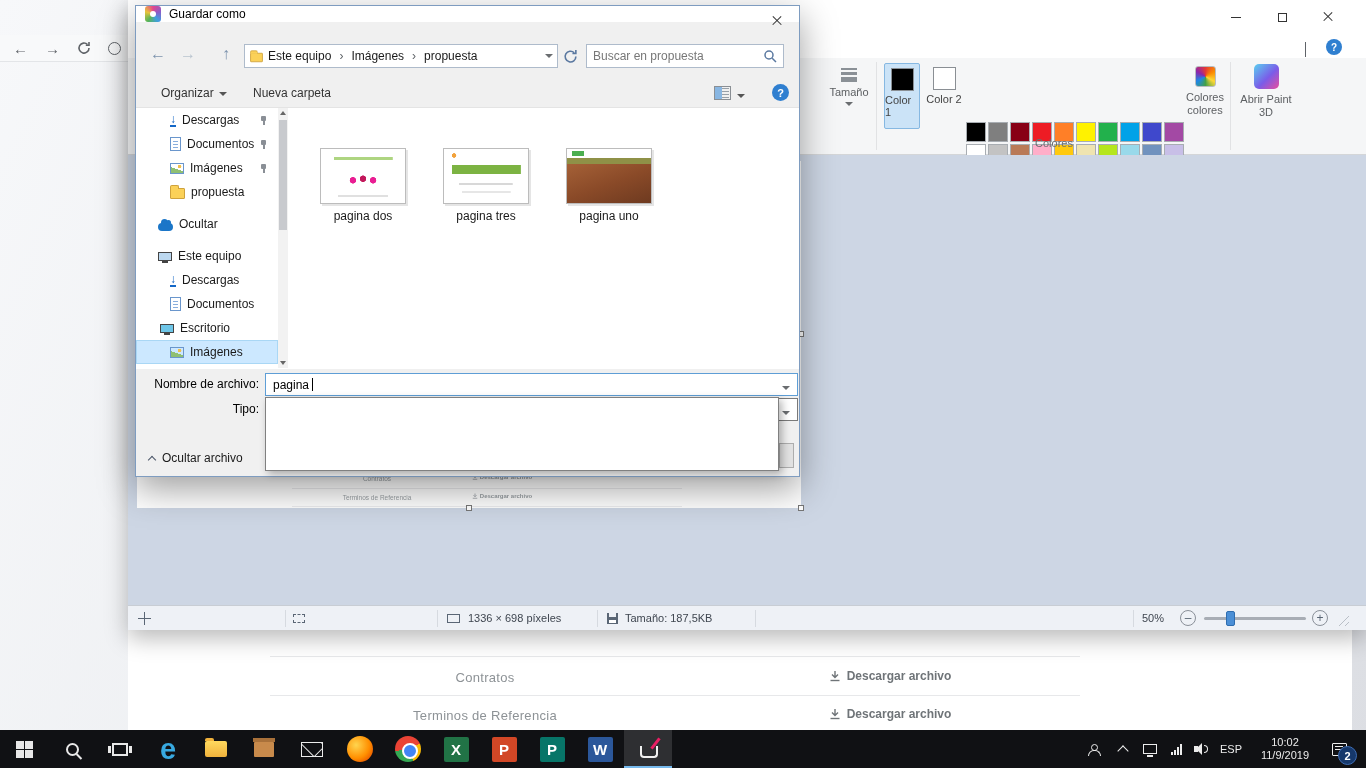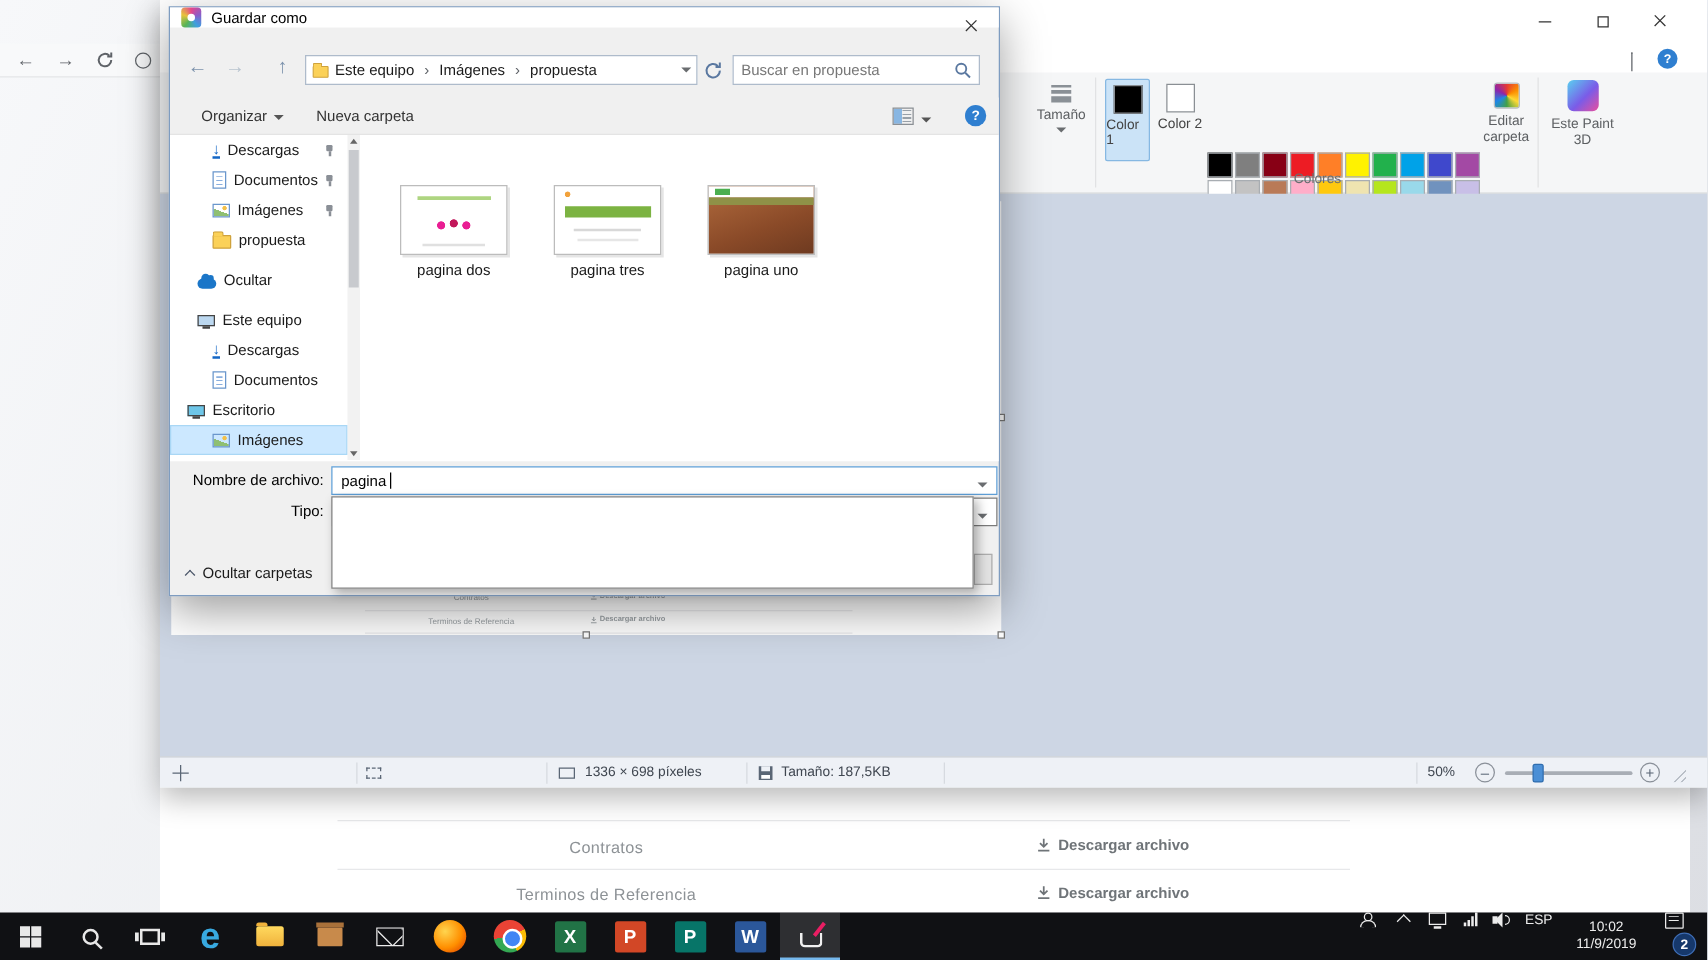--- a/index.html
+++ b/index.html
@@ -163,21 +163,21 @@
   .tb-chrome{width:26px;height:26px;border-radius:50%;background:conic-gradient(from -45deg,#ea4335 0 110deg,#fbbc05 110deg 200deg,#34a853 200deg 305deg,#ea4335 305deg 360deg);position:relative}
   .tb-chrome::after{content:"";position:absolute;left:7px;top:7px;width:12px;height:12px;background:#4285f4;border:2.5px solid #fff;border-radius:50%}
   .tb-office{width:25px;height:25px;border-radius:2px;display:flex;align-items:center;justify-content:center;color:#fff;font-weight:bold;font-size:15px}
   .tb-excel{background:#217346}.tb-excel::after{content:"X"}
   .tb-ppt{background:#d24726}.tb-ppt::after{content:"P"}
   .tb-pub{background:#077568}.tb-pub::after{content:"P"}
   .tb-word{background:#2b579a}.tb-word::after{content:"W"}
   .tb-paint{width:22px;height:22px;position:relative}
   .tb-paint::before{content:"";position:absolute;left:3px;bottom:1px;width:14px;height:10px;border:2px solid #f0f0f0;border-top:none;border-radius:0 0 4px 4px}
   .tb-paint::after{content:"";position:absolute;right:2px;top:0;width:3px;height:13px;background:#e91e63;transform:rotate(38deg)}
-  .tr-item{position:absolute;top:0;height:38px;display:flex;align-items:flex-start;justify-content:center;color:#ececec;font-size:11px}
+  .tr-item{position:absolute;top:0;height:38px;display:flex;align-items:center;justify-content:center;color:#ececec;font-size:11px}
   .tr-people{width:11px;height:11px;position:relative}
   .tr-people::before{content:"";position:absolute;left:3px;top:0;width:5px;height:5px;border:1.5px solid #ececec;border-radius:50%}
   .tr-people::after{content:"";position:absolute;left:0;bottom:-1px;width:11px;height:5px;border:1.5px solid #ececec;border-bottom:none;border-radius:6px 6px 0 0}
   .tr-caret{width:8px;height:8px;border-left:1.5px solid #ececec;border-top:1.5px solid #ececec;transform:rotate(45deg);margin-top:3px}
   .tr-net{width:14px;height:10px;border:1.5px solid #ececec;position:relative}
   .tr-net::after{content:"";position:absolute;left:3px;bottom:-4px;width:6px;height:2px;background:#ececec}
   .tr-sig{display:flex;align-items:flex-end;gap:1px}
   .tr-sig i{display:block;width:2px;background:#ececec}
   .tr-vol{position:relative;width:16px;height:12px}
   .tr-vol::before{content:"";position:absolute;left:0;top:3px;width:4px;height:6px;background:#ececec}
@@ -290,26 +290,26 @@
           <div class="swatch empty"></div>
           <div class="swatch empty"></div>
           <div class="swatch empty"></div>
           <div class="swatch empty"></div>
           <div class="swatch empty"></div>
           <div class="swatch empty"></div>
           <div class="swatch empty"></div>
         </div>
       <div class="rb-btn" style="left:1056px;top:4px;width:42px">
         <span class="editcol-ico"></span>
-        <span>Editar carpeta</span>
+        <span>Colores colores</span>
       </div>
       <div class="rb-sep" style="left:1102px"></div>
       <div class="rb-btn" style="left:1110px;top:4px;width:56px">
         <span class="p3d-ico"></span>
-        <span>Este Paint 3D</span>
+        <span>Abrir Paint 3D</span>
       </div>
       <div class="grp-label" style="top:79px">Colores</div>
     </div>
 
     <div class="pw-canvas-area"></div>
     <div class="pw-canvas">
       <div class="mini-label" style="top:314px">Contratos</div>
       <div class="mini-link" style="top:313px">
         <svg width="6" height="6" viewBox="0 0 12 12">
             <path d="M6 1v6M3 4.5 6 7.5 9 4.5" fill="none" stroke="#9aa0a4" stroke-width="1.6"></path>
@@ -434,21 +434,21 @@
             <span>Este equipo</span>
         </div>
         <div class="side-item" style="top:160px;padding-left:34px">
           <span class="ic g-down"></span>
             <span>Descargas</span>
         </div>
         <div class="side-item" style="top:184px;padding-left:34px">
           <span class="ic ic-doc"></span>
             <span>Documentos</span>
         </div>
-        <div class="side-item" style="top:208px;padding-left:14px">
+        <div class="side-item" style="top:208px;padding-left:24px">
           <span class="ic ic-desktop"></span>
             <span>Escritorio</span>
         </div>
         <div class="side-item sel" style="top:232px;padding-left:34px">
           <span class="ic ic-pic"></span>
             <span>Imágenes</span>
         </div>
       </div>
       <div class="side-scroll">
         <span class="sc-arr sc-up"></span>
@@ -479,21 +479,21 @@
       <span class="tri combo-dd"></span>
     </div>
     <div class="row-label" style="left:0;top:396px">Tipo:</div>
     <div class="type-combo" style="top:392px">
       <span class="tri combo-dd"></span>
     </div>
     <div class="cancel-frag" style="left:643px;top:437px;width:15px;height:25px"></div>
     <div class="dd-panel" style="top:391px"></div>
     <div class="hide-folders" style="left:13px;top:445px">
       <span class="chev-up-sm"></span>
-      <span>Ocultar carpetas</span>
+      <span>Ocultar archivo</span>
     </div>
   </div>
 
   <div class="taskbar">
     <div class="tb-btn" style="left:0">
         <span class="tb-start">
           <i></i>
           <i></i>
           <i></i>
           <i></i>

